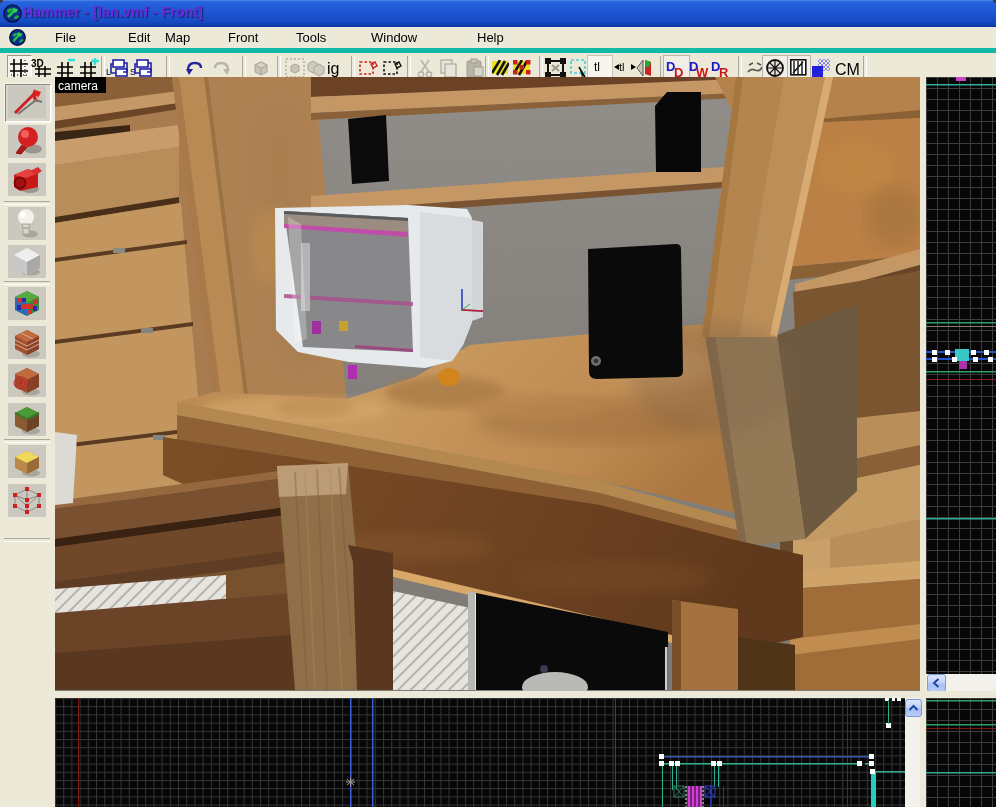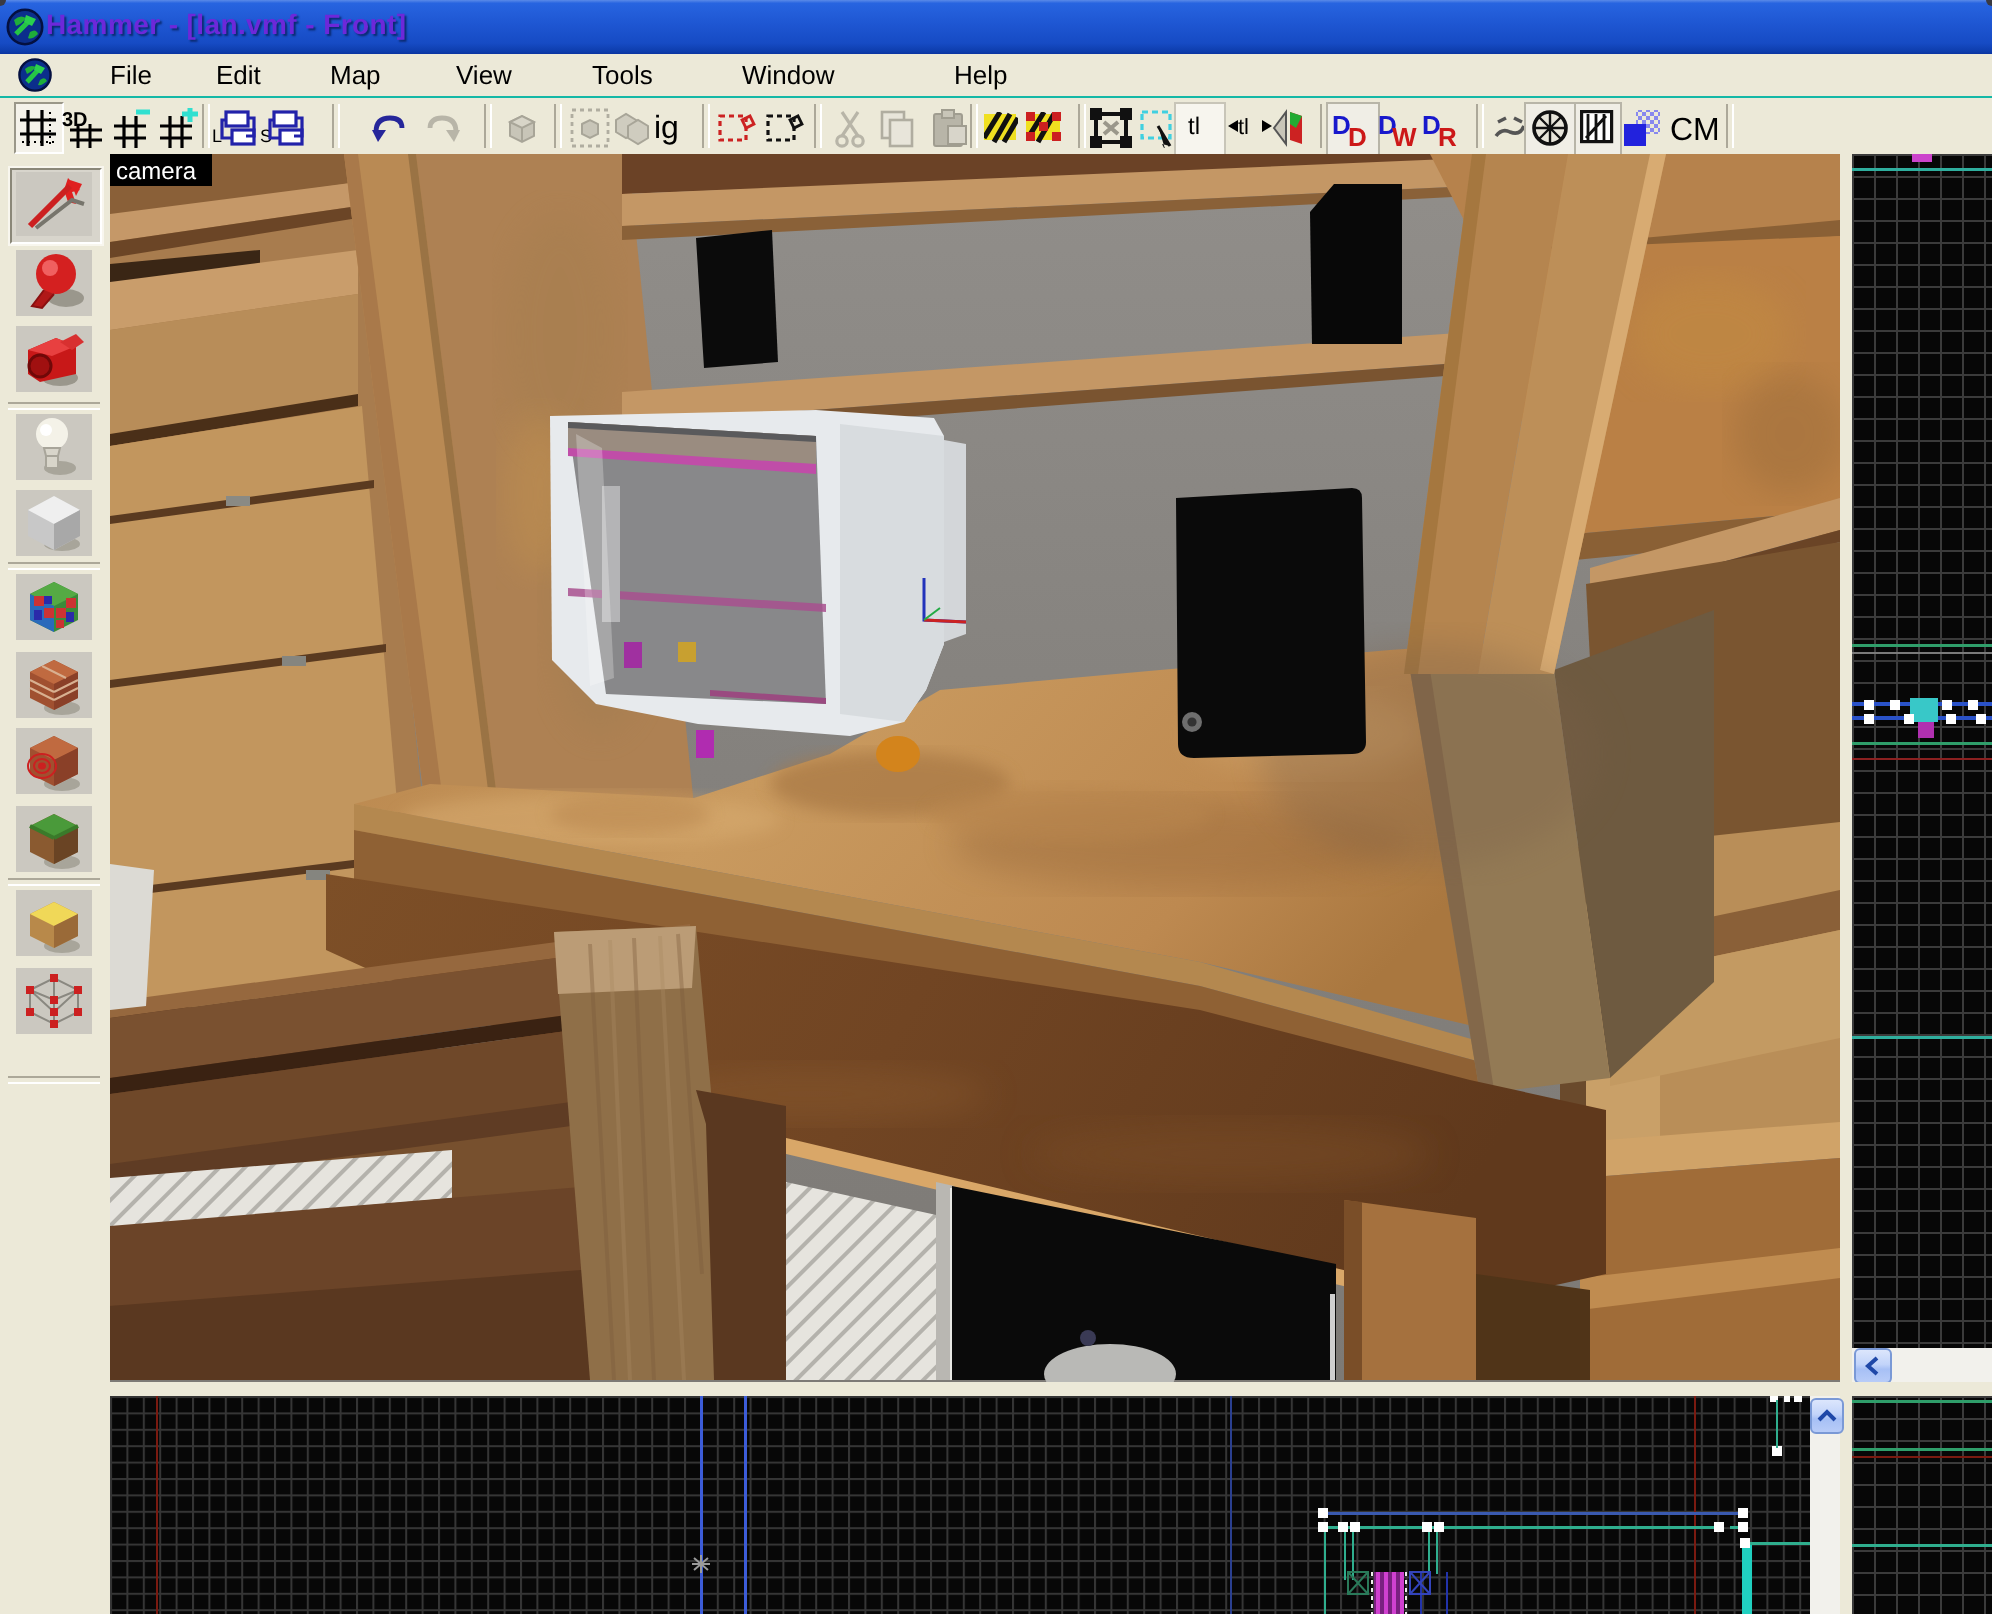--- a/index.html
+++ b/index.html
@@ -5,21 +5,21 @@
   html,body{margin:0;padding:0;width:996px;height:807px;overflow:hidden;
     font-family:"Liberation Sans",sans-serif;background:#ece9d8;}
   .abs{position:absolute;}
   #titlebar{position:absolute;left:0;top:0;width:996px;height:27px;
     background:linear-gradient(180deg,#5a8ae8 0%,#2764e0 6%,#1e56d2 45%,#164bc4 80%,#0d3cab 96%,#0a33a0 100%);}
   #titletext{position:absolute;left:23px;top:4px;color:#6d28d9;font-size:14px;font-weight:bold;
     text-shadow:1px 1px 1px #0a2a70;letter-spacing:0.2px;}
   #menubar{position:absolute;left:0;top:27px;width:996px;height:21px;background:#ece9d8;text-align:right;}
   .mi{position:absolute;top:3px;font-size:13px;color:#000;}
   #toolbar{position:absolute;left:0;top:48px;width:996px;height:29px;background:#ece9d8;
-    border-top:1px solid #14b8a6;}
+    border-top:5px solid #14b8a6;}
   #palette{position:absolute;left:0;top:77px;width:54px;height:730px;background:#ece9d8;}
   .pbtn{position:absolute;left:6px;width:42px;height:34px;background:#c8c6bd;}
   #view3d{position:absolute;left:55px;top:77px;width:865px;height:614px;background:#c4b5fd;overflow:hidden;}
   #viewR{position:absolute;left:926px;top:77px;width:70px;height:614px;background:#060606;overflow:hidden;}
   #viewB{position:absolute;left:55px;top:698px;width:850px;height:109px;background:#060606;overflow:hidden;}
   #viewBR{position:absolute;left:926px;top:698px;width:70px;height:109px;background:#060606;overflow:hidden;}
   #sbB{position:absolute;left:905px;top:698px;width:15px;height:109px;background:#f2f1ec;}
   .sep{position:absolute;top:3px;width:2px;height:22px;border-left:1px solid #aca899;border-right:1px solid #fff;}
   .xpbtn{position:absolute;border:1px solid #7a99d6;border-radius:3px;
     background:linear-gradient(180deg,#dce6fc 0%,#c2d4fa 45%,#a7c0f5 60%,#b8ccf8 100%);}
@@ -42,23 +42,23 @@
 <div id="titletext">Hammer - [lan.vmf - Front]</div>
 <div id="menubar">
   <svg class="abs" style="left:9px;top:2px" width="17" height="17">
   <circle cx="8.5" cy="8.5" r="7.8" fill="#0b2e8c" stroke="#041040" stroke-width="1.2"></circle>
   <path d="M3.5,5.5 Q6,3 9,4.5 Q7,7 4.5,8 Z" fill="#1fae3a"></path>
   <path d="M11,11 Q13.5,9 14.5,11.5 Q12,14 10,13.5 Z" fill="#1fae3a"></path>
   <path d="M4.5,12 L10.5,5.5" stroke="#25c545" stroke-width="2.4"></path>
   <path d="M9,3 L13.5,5 L11.5,8 L8,6 Z" fill="#2ad04e"></path>
   </svg>
   <span class="mi" style="left:55px">File</span>
-  <span class="mi" style="left:108px">Edit</span>
+  <span class="mi" style="left:128px">Edit</span>
   <span class="mi" style="left:165px">Map</span>
-  <span class="mi" style="left:228px">View</span>
+  <span class="mi" style="left:228px">Front</span>
   <span class="mi" style="left:296px">Tools</span>
   <span class="mi" style="left:371px">Window</span>
   <span class="mi" style="left:477px">Help</span>
 </div>
 <div id="toolbar">
 <div style="position:absolute;left:7px;top:2px;width:23px;height:24px;background:#f4f2ea;border:1px solid;border-color:#9a9789 #fff #fff #9a9789;"></div>
 <svg class="tbi" style="left:9px" width="20" height="20">
       <g stroke="#000" stroke-width="1.6">
         <path d="M5,1 V19 M12,1 V19 M1,6 H19 M1,13 H19" stroke-dasharray="none"></path>
       </g>

